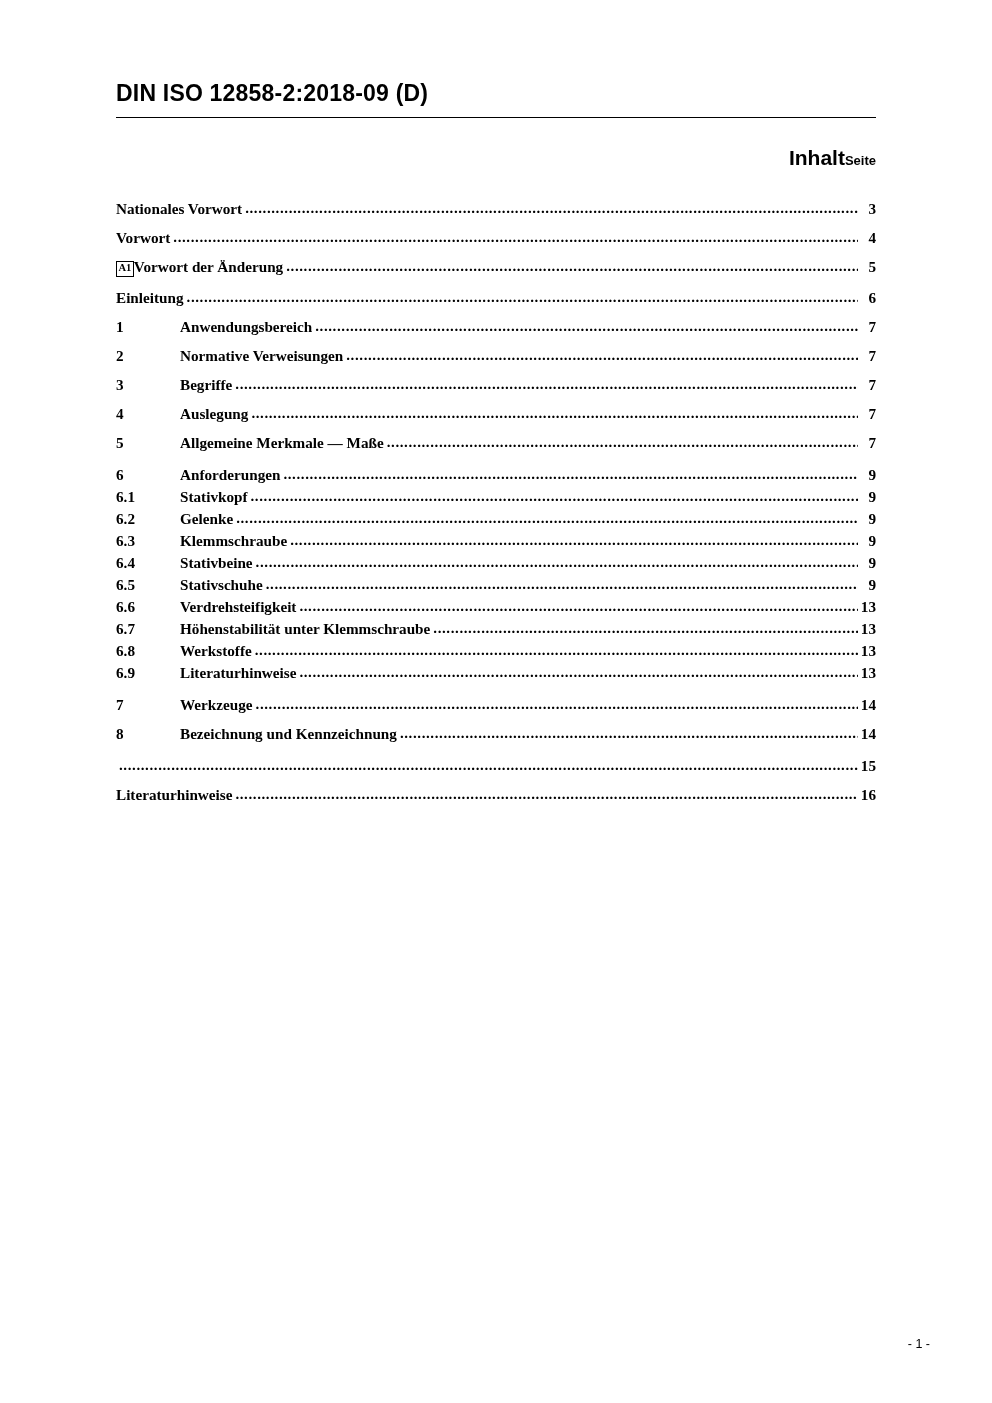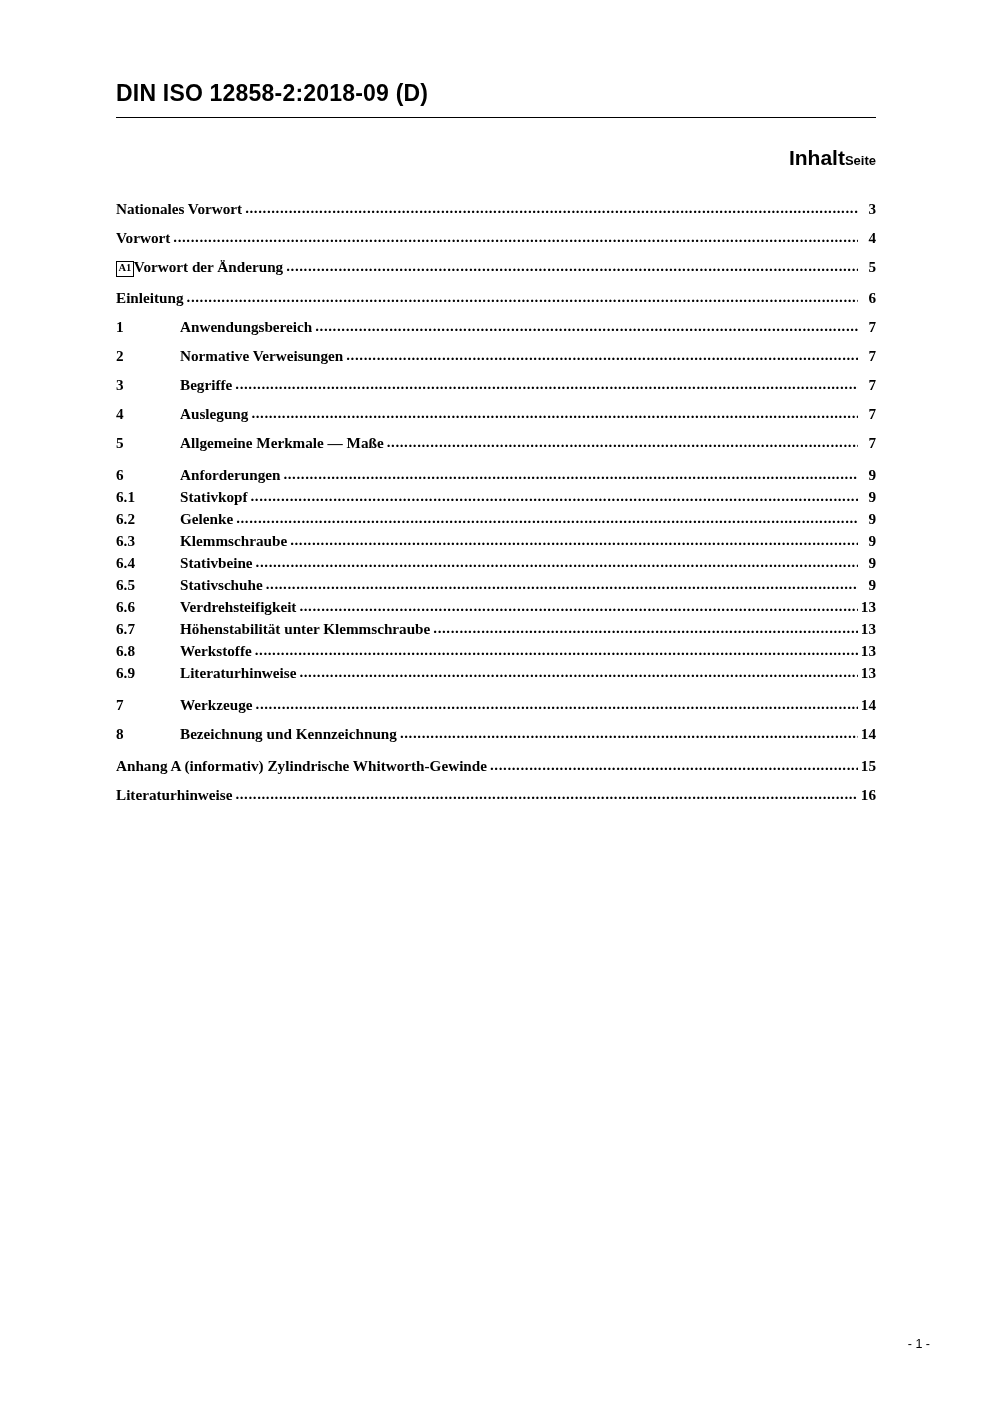--- a/index.html
+++ b/index.html
@@ -254,21 +254,20 @@
         <span class="dots">............................................................................................................................................................................................................................</span>
         <span class="pg">14</span>
       </div>
       <div class="toc-row spaced">
         <span class="num">8</span>
         <span class="label">Bezeichnung und Kennzeichnung</span>
         <span class="dots">............................................................................................................................................................................................................................</span>
         <span class="pg">14</span>
       </div>
       <div class="toc-row group-gap">
-        <span class="label">Anhang A (informativ)  Zylindrische Whitworth-Gewinde</span>
         <span class="dots">............................................................................................................................................................................................................................</span>
         <span class="pg">15</span>
       </div>
       <div class="toc-row spaced">
         <span class="label">Literaturhinweise</span>
         <span class="dots">............................................................................................................................................................................................................................</span>
         <span class="pg">16</span>
       </div>
     </div>
 

